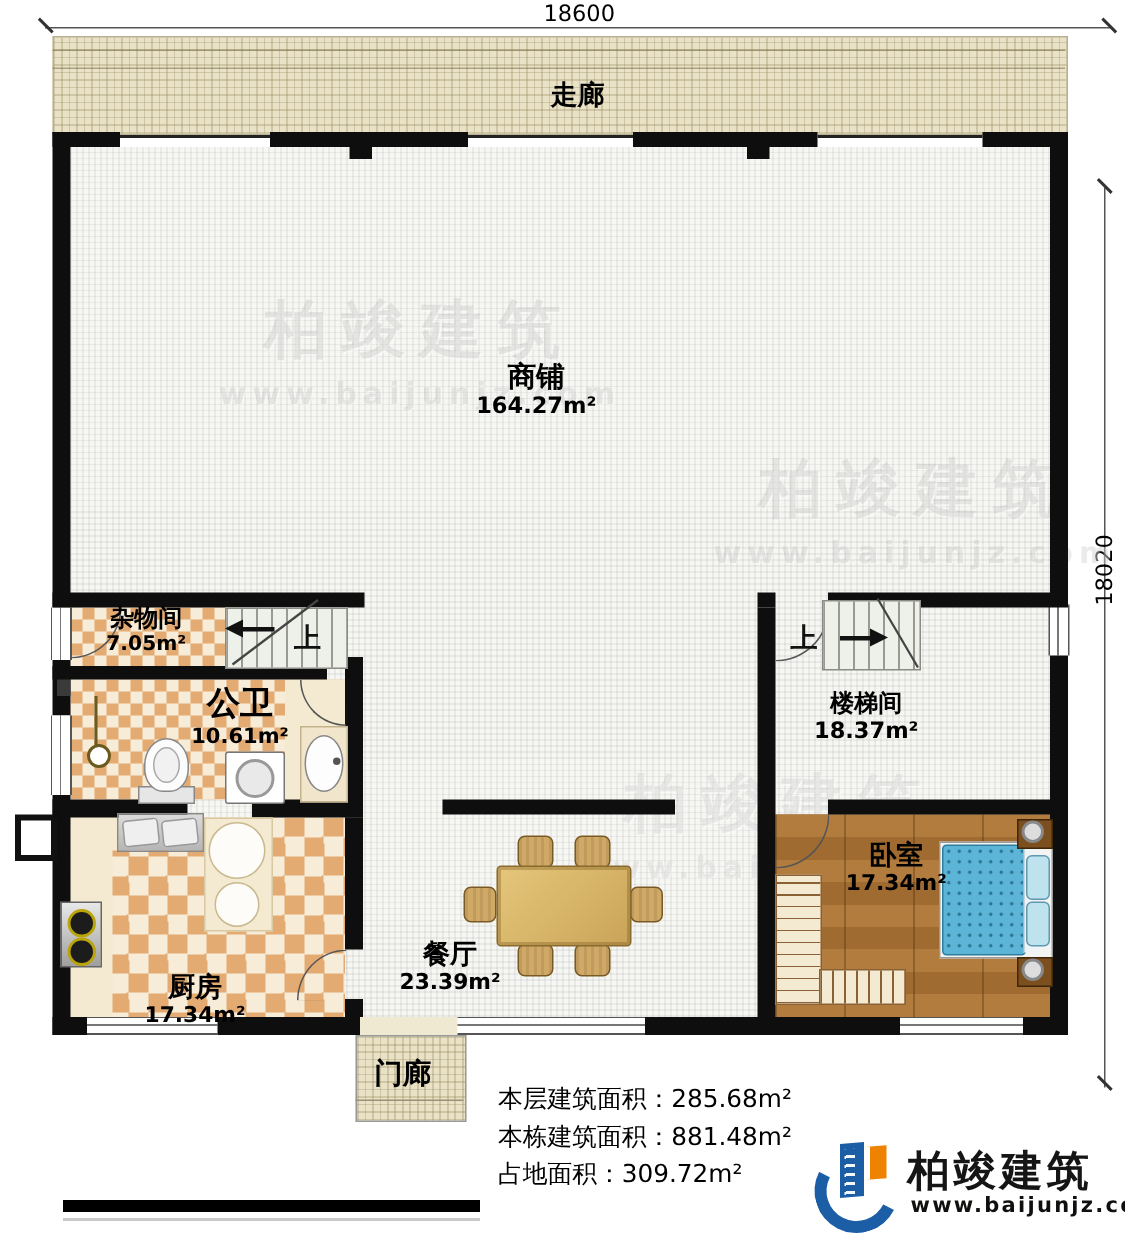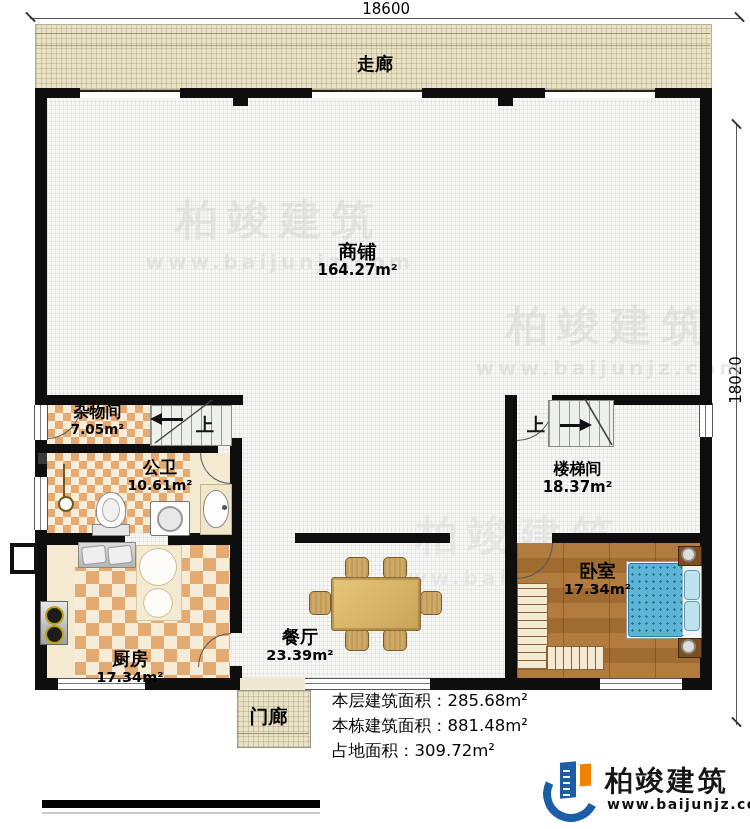--- a/index.html
+++ b/index.html
@@ -68,21 +68,21 @@
   <div class="tick" style="left:24px;top:16px;"></div>
   <div class="tick" style="left:733px;top:16px;"></div>
   <div class="abs" style="left:736px;top:125px;width:1px;height:600px;background:#555;"></div>
   <div class="tick" style="left:730px;top:123px;"></div>
   <div class="tick" style="left:730px;top:721px;"></div>
   <div class="dimtxt" style="left:700px;top:372px;width:70px;height:16px;transform:rotate(-90deg);">18020</div>
 
   <div class="abs cgrid" style="left:35px;top:24px;width:675px;height:64px;border:1px solid #b9b092;"></div>
   <div class="abs" style="left:35px;top:33px;width:675px;height:1px;background:rgba(110,100,60,.5);"></div>
   <div class="abs" style="left:35px;top:45px;width:675px;height:1px;background:rgba(110,100,60,.5);"></div>
-  <div class="room-label" style="left:315px;top:53px;width:120px;">
+  <div class="room-label" style="left:325px;top:53px;width:120px;">
     <span class="rn" style="font-size:18px;">走廊</span>
   </div>
 
   <div class="abs hatch" style="left:47px;top:98px;width:653px;height:580px;"></div>
 
   <div class="wm" style="left:130px;top:192px;width:300px;">
     <span class="wn">柏竣建筑</span>
     <span class="wu">www.baijunjz.com</span>
   </div>
   <div class="wm" style="left:470px;top:298px;width:280px;">
@@ -213,21 +213,21 @@
 
   <div class="room-label" style="left:295px;top:240px;width:125px;">
     <span class="rn" style="font-size:19px;">商铺</span>
     <span class="ra" style="font-size:15px;">164.27m²</span>
   </div>
   <div class="room-label" style="left:45px;top:403px;width:105px;">
     <span class="rn" style="font-size:16px;">杂物间</span>
     <span class="ra" style="font-size:13.5px;">7.05m²</span>
   </div>
   <div class="room-label" style="left:110px;top:457px;width:100px;">
-    <span class="rn" style="font-size:17px;">公卫</span>
+    <span class="rn" style="font-size:22px;">公卫</span>
     <span class="ra" style="font-size:14px;">10.61m²</span>
   </div>
   <div class="room-label" style="left:75px;top:648px;width:110px;">
     <span class="rn" style="font-size:18px;">厨房</span>
     <span class="ra" style="font-size:14.5px;">17.34m²</span>
   </div>
   <div class="room-label" style="left:245px;top:626px;width:110px;">
     <span class="rn" style="font-size:18px;">餐厅</span>
     <span class="ra" style="font-size:14.5px;">23.39m²</span>
   </div>
@@ -239,21 +239,21 @@
     <span class="rn" style="font-size:18px;">卧室</span>
     <span class="ra" style="font-size:14.5px;">17.34m²</span>
   </div>
   <div class="room-label" style="left:237px;top:705px;width:63px;">
     <span class="rn" style="font-size:19px;">门廊</span>
   </div>
 
   <div class="abs" style="left:42px;top:800px;width:278px;height:8px;background:#000;"></div>
   <div class="abs" style="left:42px;top:812px;width:278px;height:2px;background:#c9c9c9;"></div>
 
-  <div class="abs" style="left:332px;top:688px;">
+  <div class="abs" style="left:332px;top:720px;">
     <div class="stat-line"><span>本层建筑面积：</span><span>285.68m²</span></div>
     <div class="stat-line"><span>本栋建筑面积：</span><span>881.48m²</span></div>
     <div class="stat-line"><span>占地面积：</span><span>309.72m²</span></div>
   </div>
 
   <div class="abs" style="left:543px;top:760px;width:200px;height:62px;">
     <div class="abs" style="left:0;top:6px;width:40px;height:40px;border-radius:50%;border:8px solid #1b5ea6;border-top-color:transparent;border-right-color:transparent;transform:rotate(-18deg);"></div>
     <div class="abs" style="left:17px;top:2px;width:16px;height:36px;background:#1b5ea6;transform:skewY(-5deg);background-image:repeating-linear-gradient(0deg,rgba(255,255,255,.95) 0 2px,transparent 2px 6px);background-size:7px 100%;background-repeat:no-repeat;background-position:3px 4px;"></div>
     <div class="abs" style="left:35px;top:4px;width:11px;height:22px;background:#ef8200;transform:skewY(-5deg);border-left:2px solid #fff;"></div>
     <div class="brand-name abs" style="left:62px;top:2px;">柏竣建筑</div>

